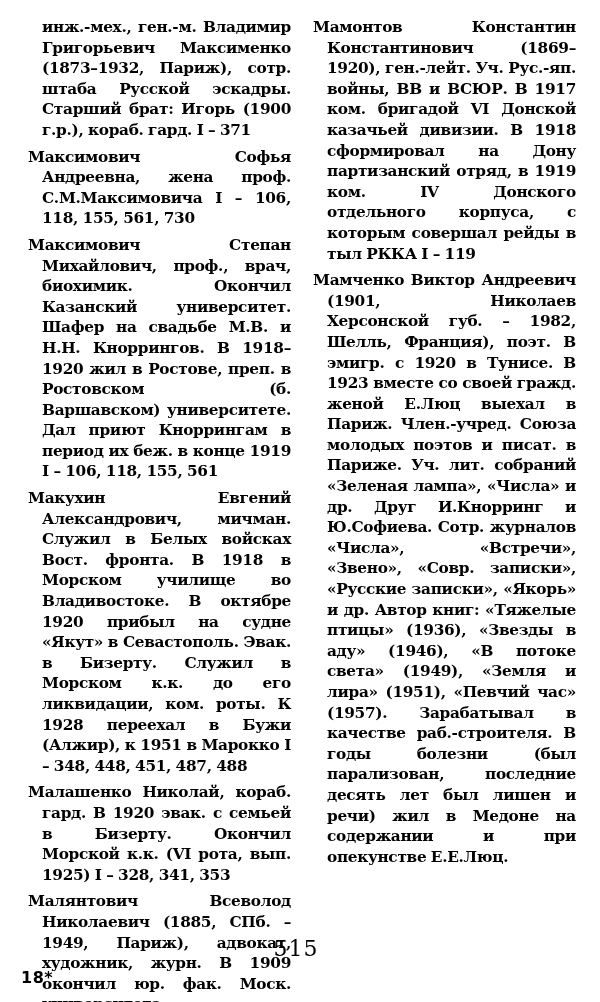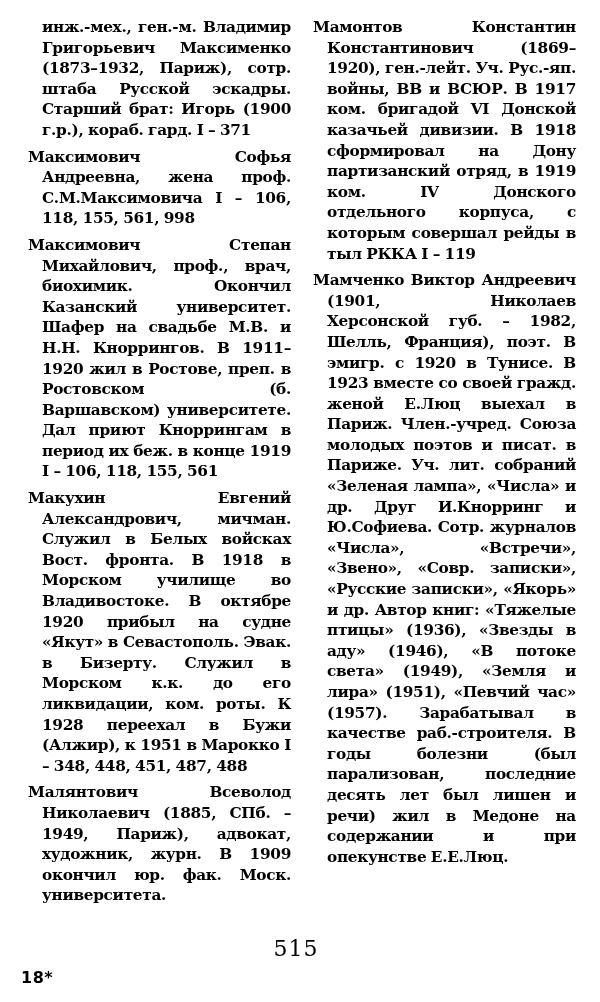--- a/index.html
+++ b/index.html
@@ -62,23 +62,24 @@
   }
 </style>
 </head>
 <body>
 
 <div class="page">
   <div class="columns">
 
     <div class="col">
       <p class="entry cont">инж.-мех., ген.-м. Владимир Григорьевич Максименко (1873–1932, Париж), сотр. штаба Русской эскадры. Старший брат: Игорь (1900 г.р.), кораб. гард. I – 371</p>
-      <p class="entry">Максимович Софья Андреевна, жена проф. С.М.Максимовича I – 106, 118, 155, 561, 998</p>
-      <p class="entry">Максимович Степан Михайлович, проф., врач, биохимик. Окончил Казанский университет. Шафер на свадьбе М.В. и Н.Н. Кноррингов. В 1911–1920 жил в Ростове, преп. в Ростовском (б. Варшавском) университете. Дал приют Кноррингам в период их беж. в конце 1919  I – 106, 118, 155, 561</p>
+      <p class="entry">Максимович Софья Андреевна, жена проф. С.М.Максимовича I – 106, 118, 155, 561, 730</p>
+      <p class="entry">Максимович Степан Михайлович, проф., врач, биохимик. Окончил Казанский университет. Шафер на свадьбе М.В. и Н.Н. Кноррингов. В 1918–1920 жил в Ростове, преп. в Ростовском (б. Варшавском) университете. Дал приют Кноррингам в период их беж. в конце 1919  I – 106, 118, 155, 561</p>
       <p class="entry">Макухин Евгений Александрович, мичман. Служил в Белых войсках Вост. фронта. В 1918 в Морском училище во Владивостоке. В октябре 1920 прибыл на судне «Якут» в Севастополь. Эвак. в Бизерту. Служил в Морском к.к. до его ликвидации, ком. роты. К 1928 переехал в Бужи (Алжир), к 1951 в Марокко I – 348, 448, 451, 487, 488</p>
+      <p class="entry">Малашенко Николай, кораб. гард. В 1920 эвак. с семьей в Бизерту. Окончил Морской к.к. (VI рота, вып. 1925) I – 328, 341, 353</p>
       <p class="entry">Малянтович Всеволод Николаевич (1885, СПб. – 1949, Париж), адвокат, художник, журн. В 1909 окончил юр. фак. Моск. университета.</p>
     </div>
 
     <div class="col">
       <p class="entry">Мамонтов Константин Константинович (1869–1920), ген.-лейт. Уч. Рус.-яп. войны, ВВ и ВСЮР. В 1917 ком. бригадой VI Донской казачьей дивизии. В 1918 сформировал на Дону партизанский отряд, в 1919 ком. IV Донского отдельного корпуса, с которым совершал рейды в тыл РККА I – 119</p>
       <p class="entry">Мамченко Виктор Андреевич (1901, Николаев Херсонской губ. – 1982, Шелль, Франция), поэт. В эмигр. с 1920 в Тунисе. В 1923 вместе со своей гражд. женой Е.Люц выехал в Париж. Член.-учред. Союза молодых поэтов и писат. в Париже. Уч. лит. собраний «Зеленая лампа», «Числа» и др. Друг И.Кнорринг и Ю.Софиева. Сотр. журналов «Числа», «Встречи», «Звено», «Совр. записки», «Русские записки», «Якорь» и др. Автор книг: «Тяжелые птицы» (1936), «Звезды в аду» (1946), «В потоке света» (1949), «Земля и лира» (1951), «Певчий час» (1957). Зарабатывал в качестве раб.-строителя. В годы болезни (был парализован, последние десять лет был лишен и речи) жил в Медоне на содержании и при опекунстве Е.Е.Люц.</p>
     </div>
 
   </div>
 

